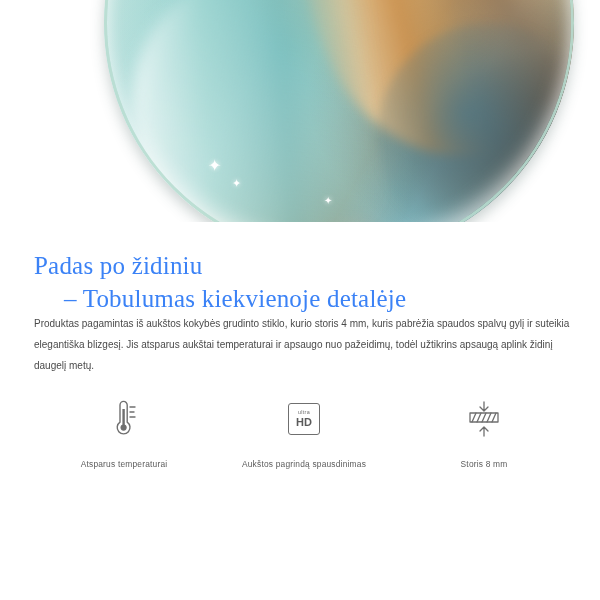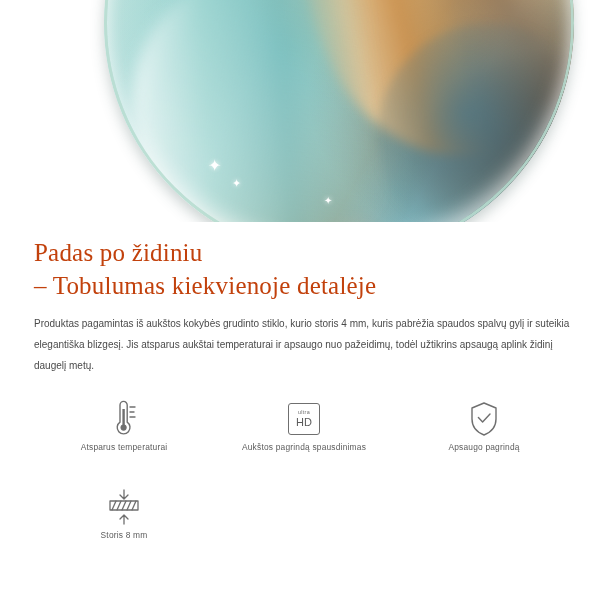--- a/index.html
+++ b/index.html
@@ -104,30 +104,30 @@
     user-select: none;
   }
   .sp1 { left: 208px; top: 158px; font-size: 16px; }
   .sp2 { left: 232px; top: 178px; font-size: 11px; }
   .sp3 { left: 324px; top: 196px; font-size: 10px; }
 
   
   .headline {
     position: absolute;
     left: 34px;
-    top: 219px;
+    top: 232px;
     width: 540px;
     font-family: "Liberation Serif", serif;
     font-size: 25px;
     line-height: 33px;
-    color: #c2410c;
+    color: #3b82f6;
     font-weight: 400;
     letter-spacing: 0.2px;
   }
-  .headline .l2 { display: block; }
+  .headline .l2 { display: block; margin-left: 30px; }
 
   .body-copy {
     position: absolute;
     left: 34px;
     top: 303px;
     width: 536px;
     font-size: 10px;
     line-height: 21px;
     color: #4a4a4a;
     text-align: left;
@@ -150,21 +150,21 @@
     align-items: center;
     justify-content: flex-start;
   }
   .feature .ico {
     height: 46px;
     display: flex;
     align-items: center;
     justify-content: center;
   }
   .feature .cap {
-    margin-top: 0;
+    margin-top: 17px;
     font-size: 8.4px;
     color: #5c5c5c;
     letter-spacing: 0.2px;
     text-align: center;
   }
   .ultrahd {
     width: 30px;
     height: 30px;
     border: 1.4px solid #6f6f6f;
     border-radius: 3px;
@@ -174,21 +174,21 @@
     justify-content: center;
     line-height: 1;
   }
   .ultrahd .u1 {
     font-size: 5.4px;
     color: #6f6f6f;
     letter-spacing: 0.3px;
   }
   .ultrahd .u2 {
     font-size: 11px;
-    font-weight: normal;
+    font-weight: bold;
     color: #5a5a5a;
     margin-top: 1px;
   }
 </style>
 </head>
 <body>
 
 <div class="page">
 
   <div class="hero">
@@ -227,29 +227,20 @@
     <div class="feature">
       <div class="ico">
         <div class="ultrahd">
           <span class="u1">ultra</span>
           <span class="u2">HD</span>
         </div>
       </div>
       <div class="cap">Aukštos pagrindą spausdinimas</div>
     </div>
 
-    <div class="feature">
-      <div class="ico">
-        <svg width="34" height="40" viewBox="0 0 34 40" fill="none" stroke="#6f6f6f" stroke-width="1.4" stroke-linejoin="round" stroke-linecap="round">
-          <path d="M17 4 5 9v11c0 8 5.3 13.4 12 16 6.7-2.6 12-8 12-16V9z"></path>
-          <path d="m11.4 18.6 4.2 4.4 7.4-8"></path>
-        </svg>
-      </div>
-      <div class="cap">Apsaugo pagrindą</div>
-    </div>
 
 
 
     <div class="feature">
       <div class="ico">
         <svg width="36" height="38" viewBox="0 0 36 38" fill="none" stroke="#6f6f6f" stroke-width="1.3" stroke-linecap="round" stroke-linejoin="round">
           <path d="M18 2v8M14 7l4 4 4-4"></path>
           <rect x="4" y="13" width="28" height="9"></rect>
           <path d="M6 22 10 13M11 22l4-9M16 22l4-9M21 22l4-9M26 22l4-9"></path>
           <path d="M18 36v-8M14 31l4-4 4 4"></path>

